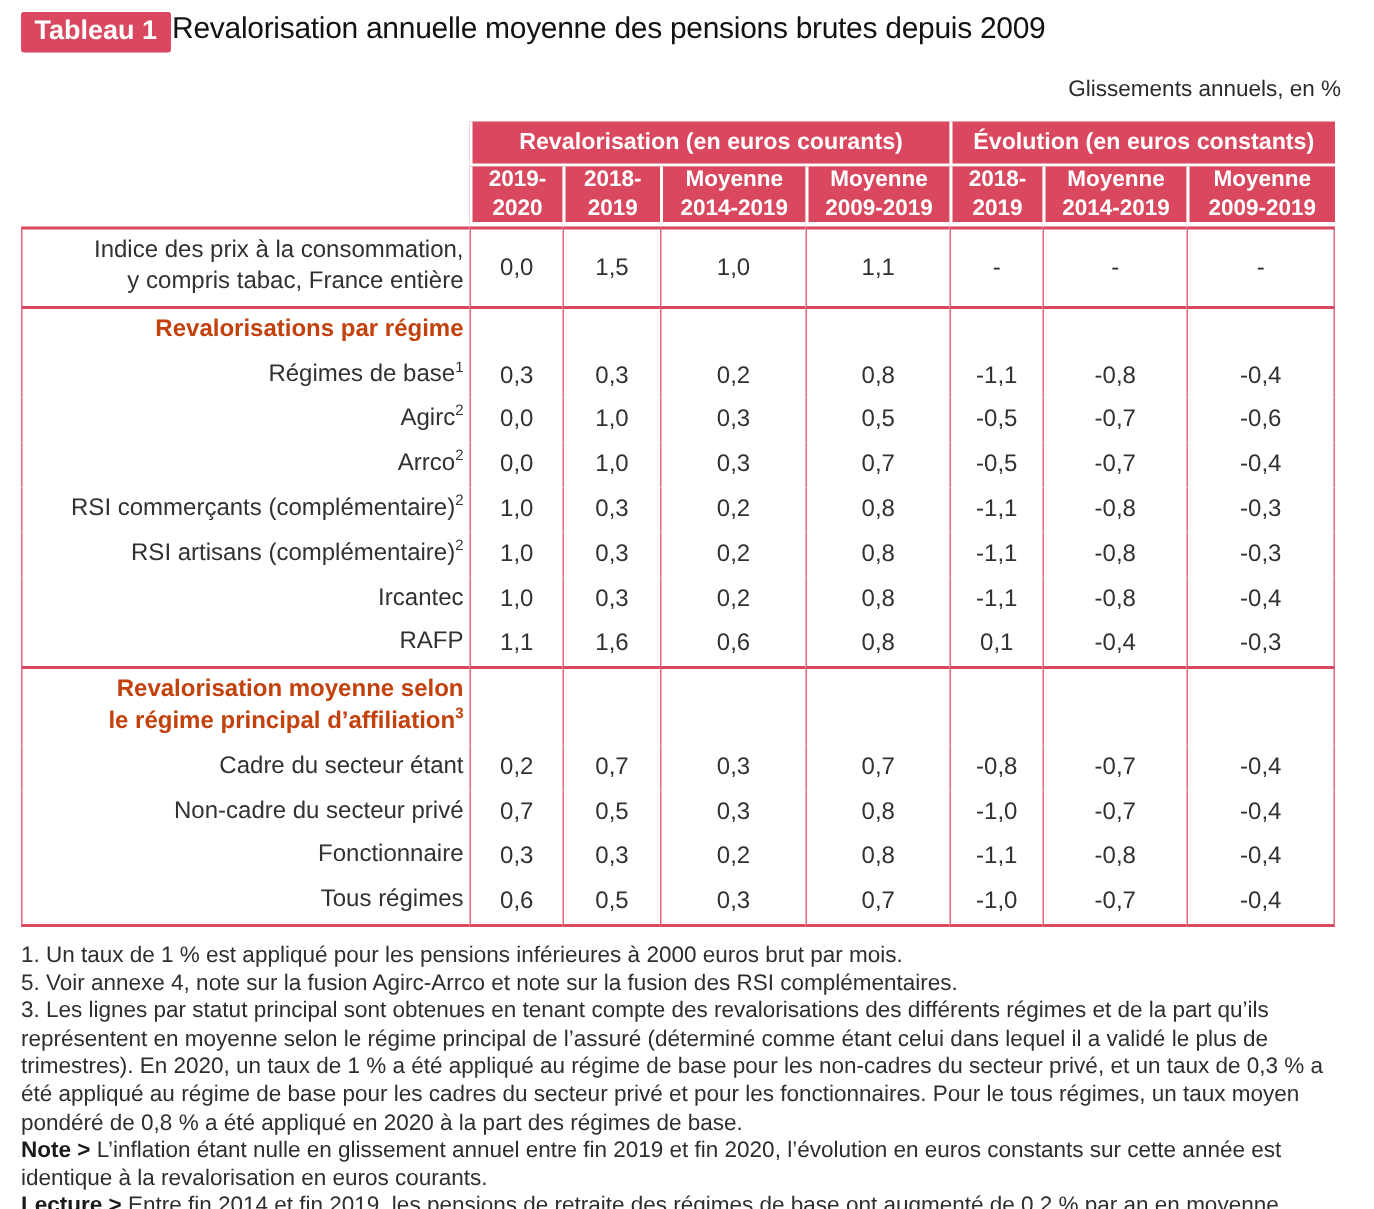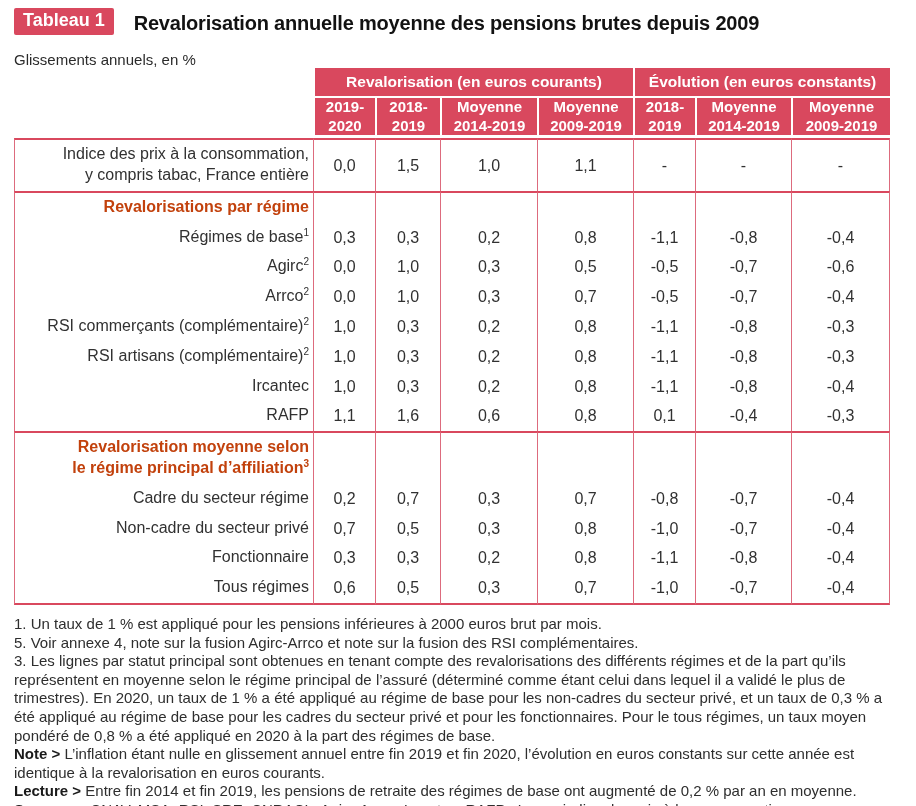--- a/index.html
+++ b/index.html
@@ -11,30 +11,30 @@
   *{box-sizing:border-box;}
   html,body{margin:0;padding:0;}
   body{
     width:916px;height:806px;background:#ffffff;
     font-family:"Liberation Sans","DejaVu Sans",sans-serif;
     color:var(--ink);overflow:hidden;
   }
   .page{padding:6px 14px 0 14px;width:916px;}
 
   
-  .title-row{display:flex;align-items:flex-end;gap:20px;margin-top:2px;}
+  .title-row{display:flex;align-items:flex-start;gap:1px;margin-top:2px;}
   .badge{
     background:var(--accent);color:#fff;font-weight:bold;
     font-size:18px;padding:3px 9px 4px 9px;line-height:1.1;border-radius:2px;
   }
-  .title{font-size:20px;font-weight:bold;color:#121212;letter-spacing:-0.2px;}
+  .title{font-size:20px;font-weight:normal;color:#121212;letter-spacing:-0.2px;}
 
   .unit-note{
-    text-align:left;font-size:15px;color:#2b2b2b;
-    margin:16px 8px 0 0;
+    text-align:right;font-size:15px;color:#2b2b2b;
+    margin:16px 8px 13px 0;
   }
 
   
   table.tbl{border-collapse:separate;border-spacing:0;table-layout:fixed;width:876px;border-radius:21px;}
   .tbl th,.tbl td{padding:0;margin:0;}
 
   thead th.hcell{
     background:var(--accent);color:#fff;font-weight:bold;text-align:center;
     vertical-align:middle;border-left:2px solid #fff;
   }
@@ -213,21 +213,21 @@
 le régime principal d’affiliation<sup>3</sup></td>
           <td class="val"></td>
           <td class="val"></td>
           <td class="val"></td>
           <td class="val"></td>
           <td class="val"></td>
           <td class="val"></td>
           <td class="val last"></td>
         </tr>
         <tr class="data">
-          <td class="label">Cadre du secteur régime</td>
+          <td class="label">Cadre du secteur étant</td>
           <td class="val">0,2</td>
           <td class="val">0,7</td>
           <td class="val">0,3</td>
           <td class="val">0,7</td>
           <td class="val">-0,8</td>
           <td class="val">-0,7</td>
           <td class="val last">-0,4</td>
         </tr>
         <tr class="data">
           <td class="label">Non-cadre du secteur privé</td>

